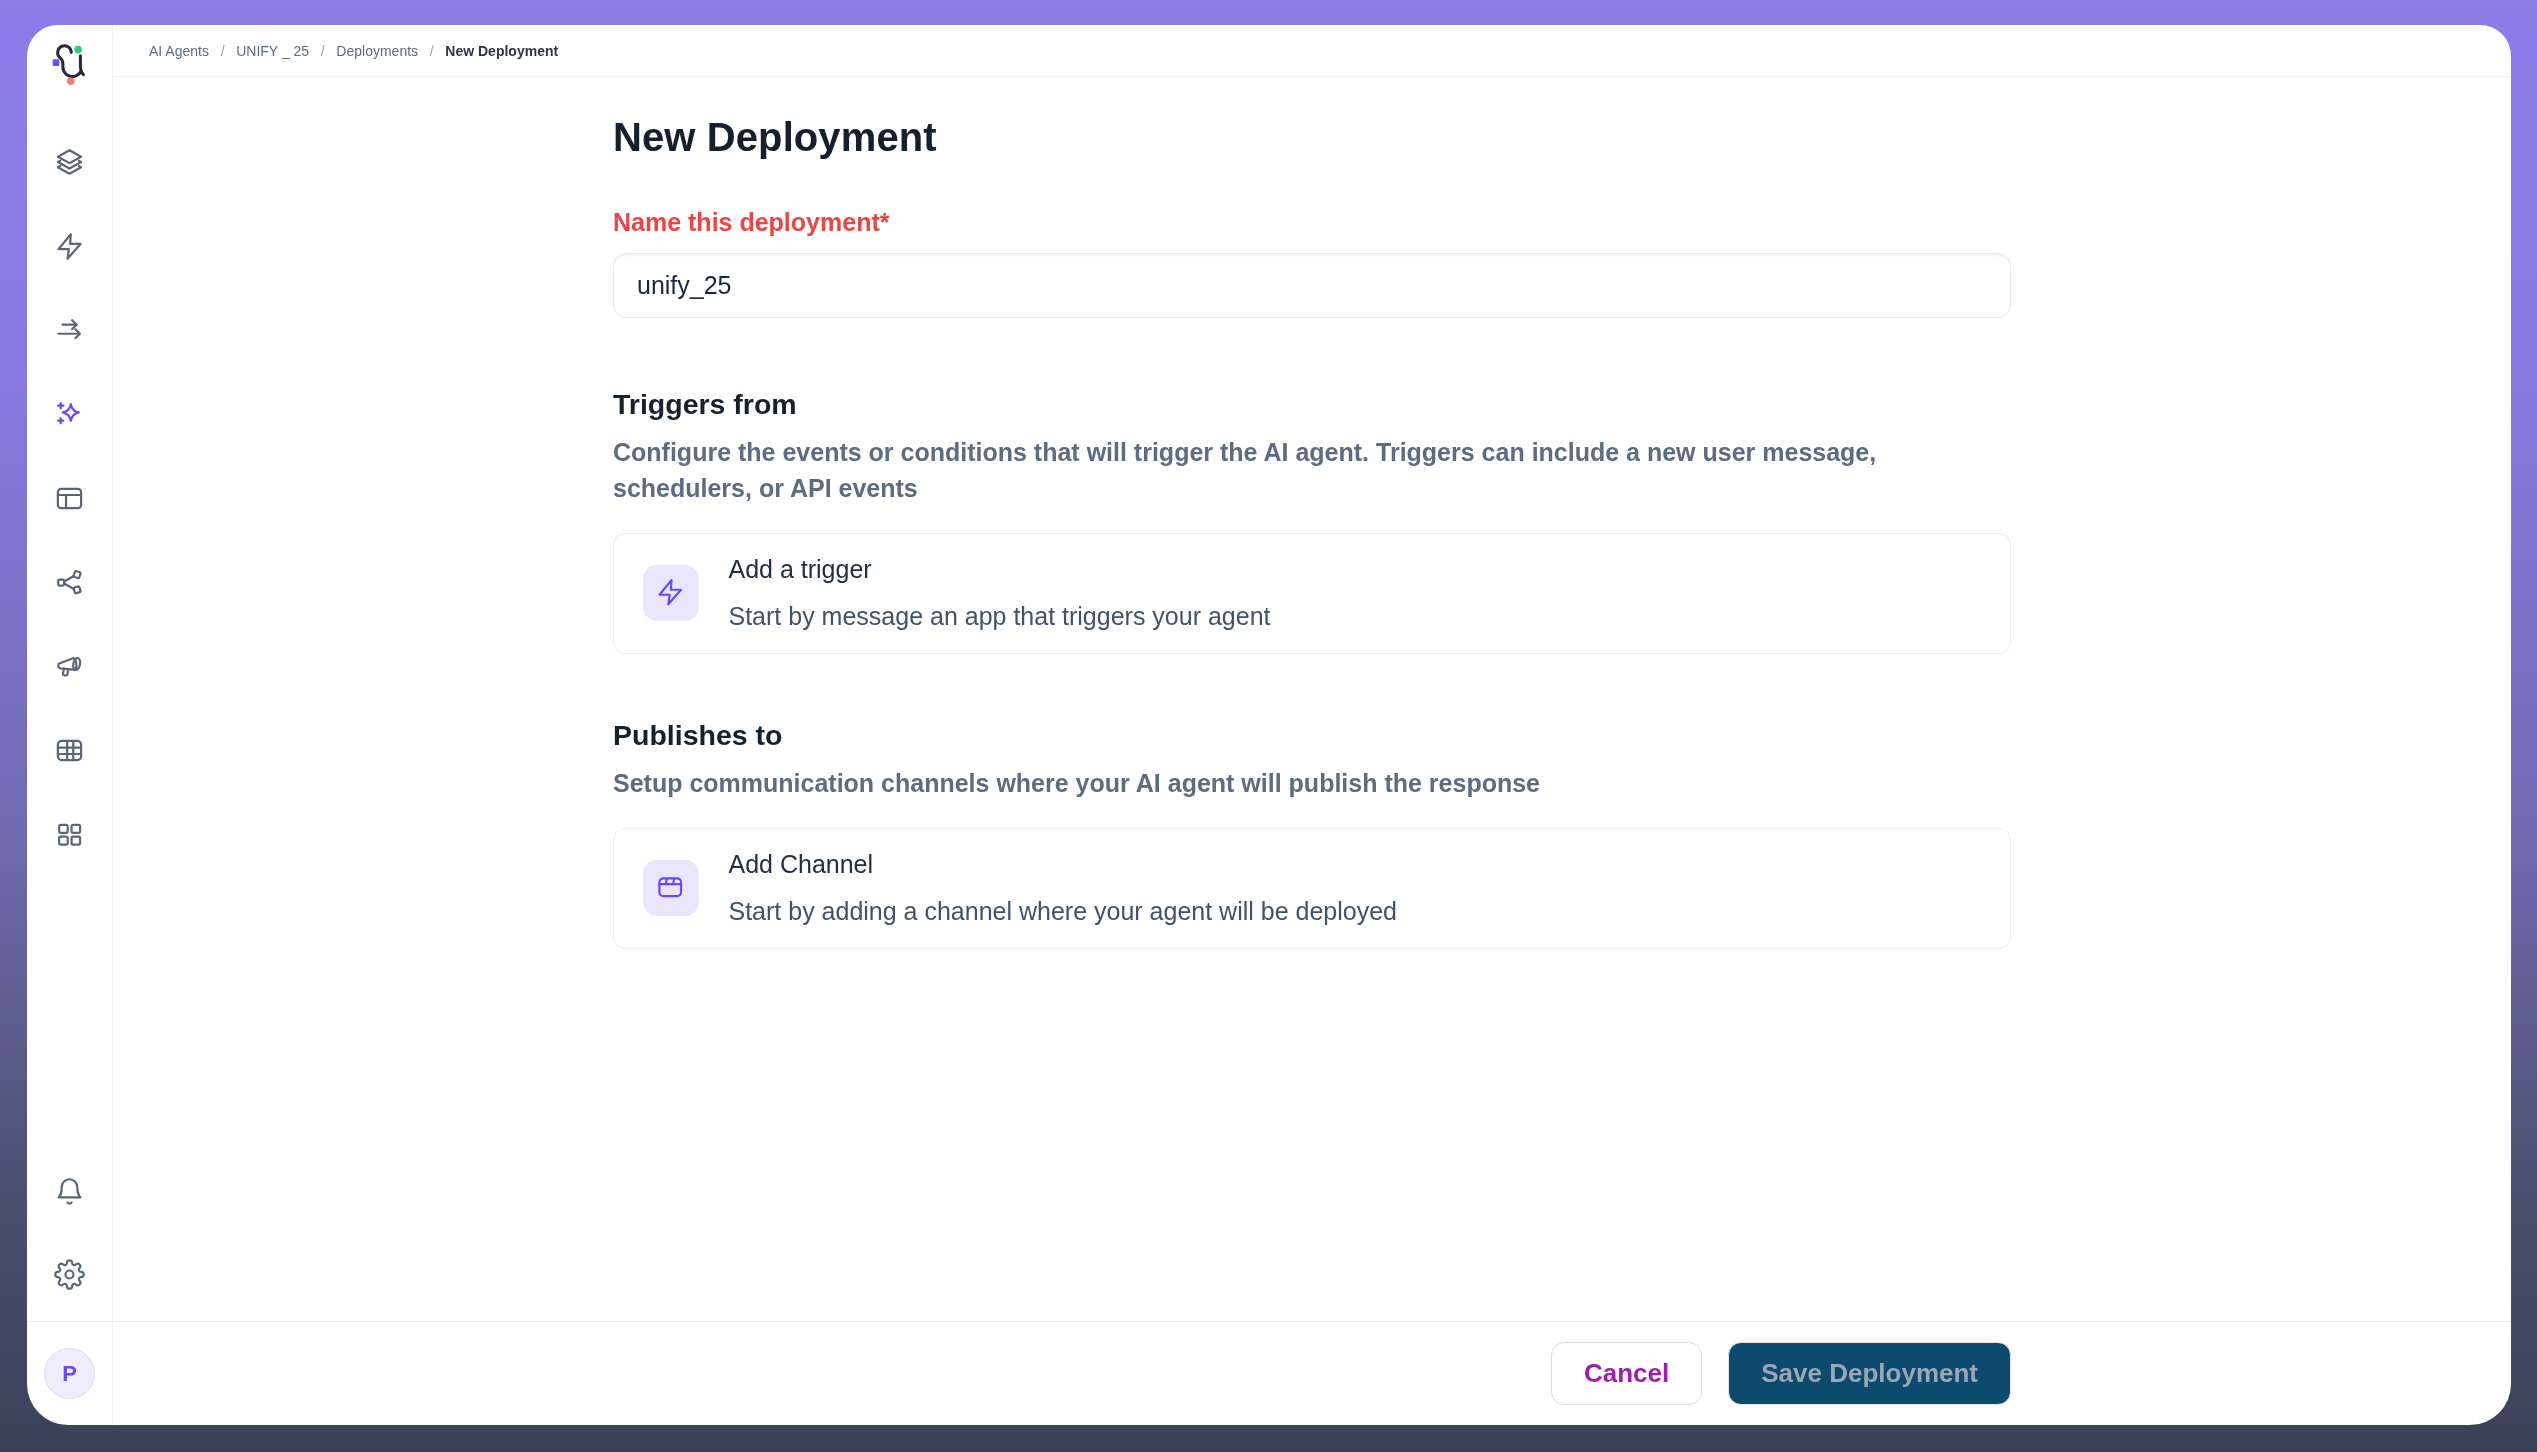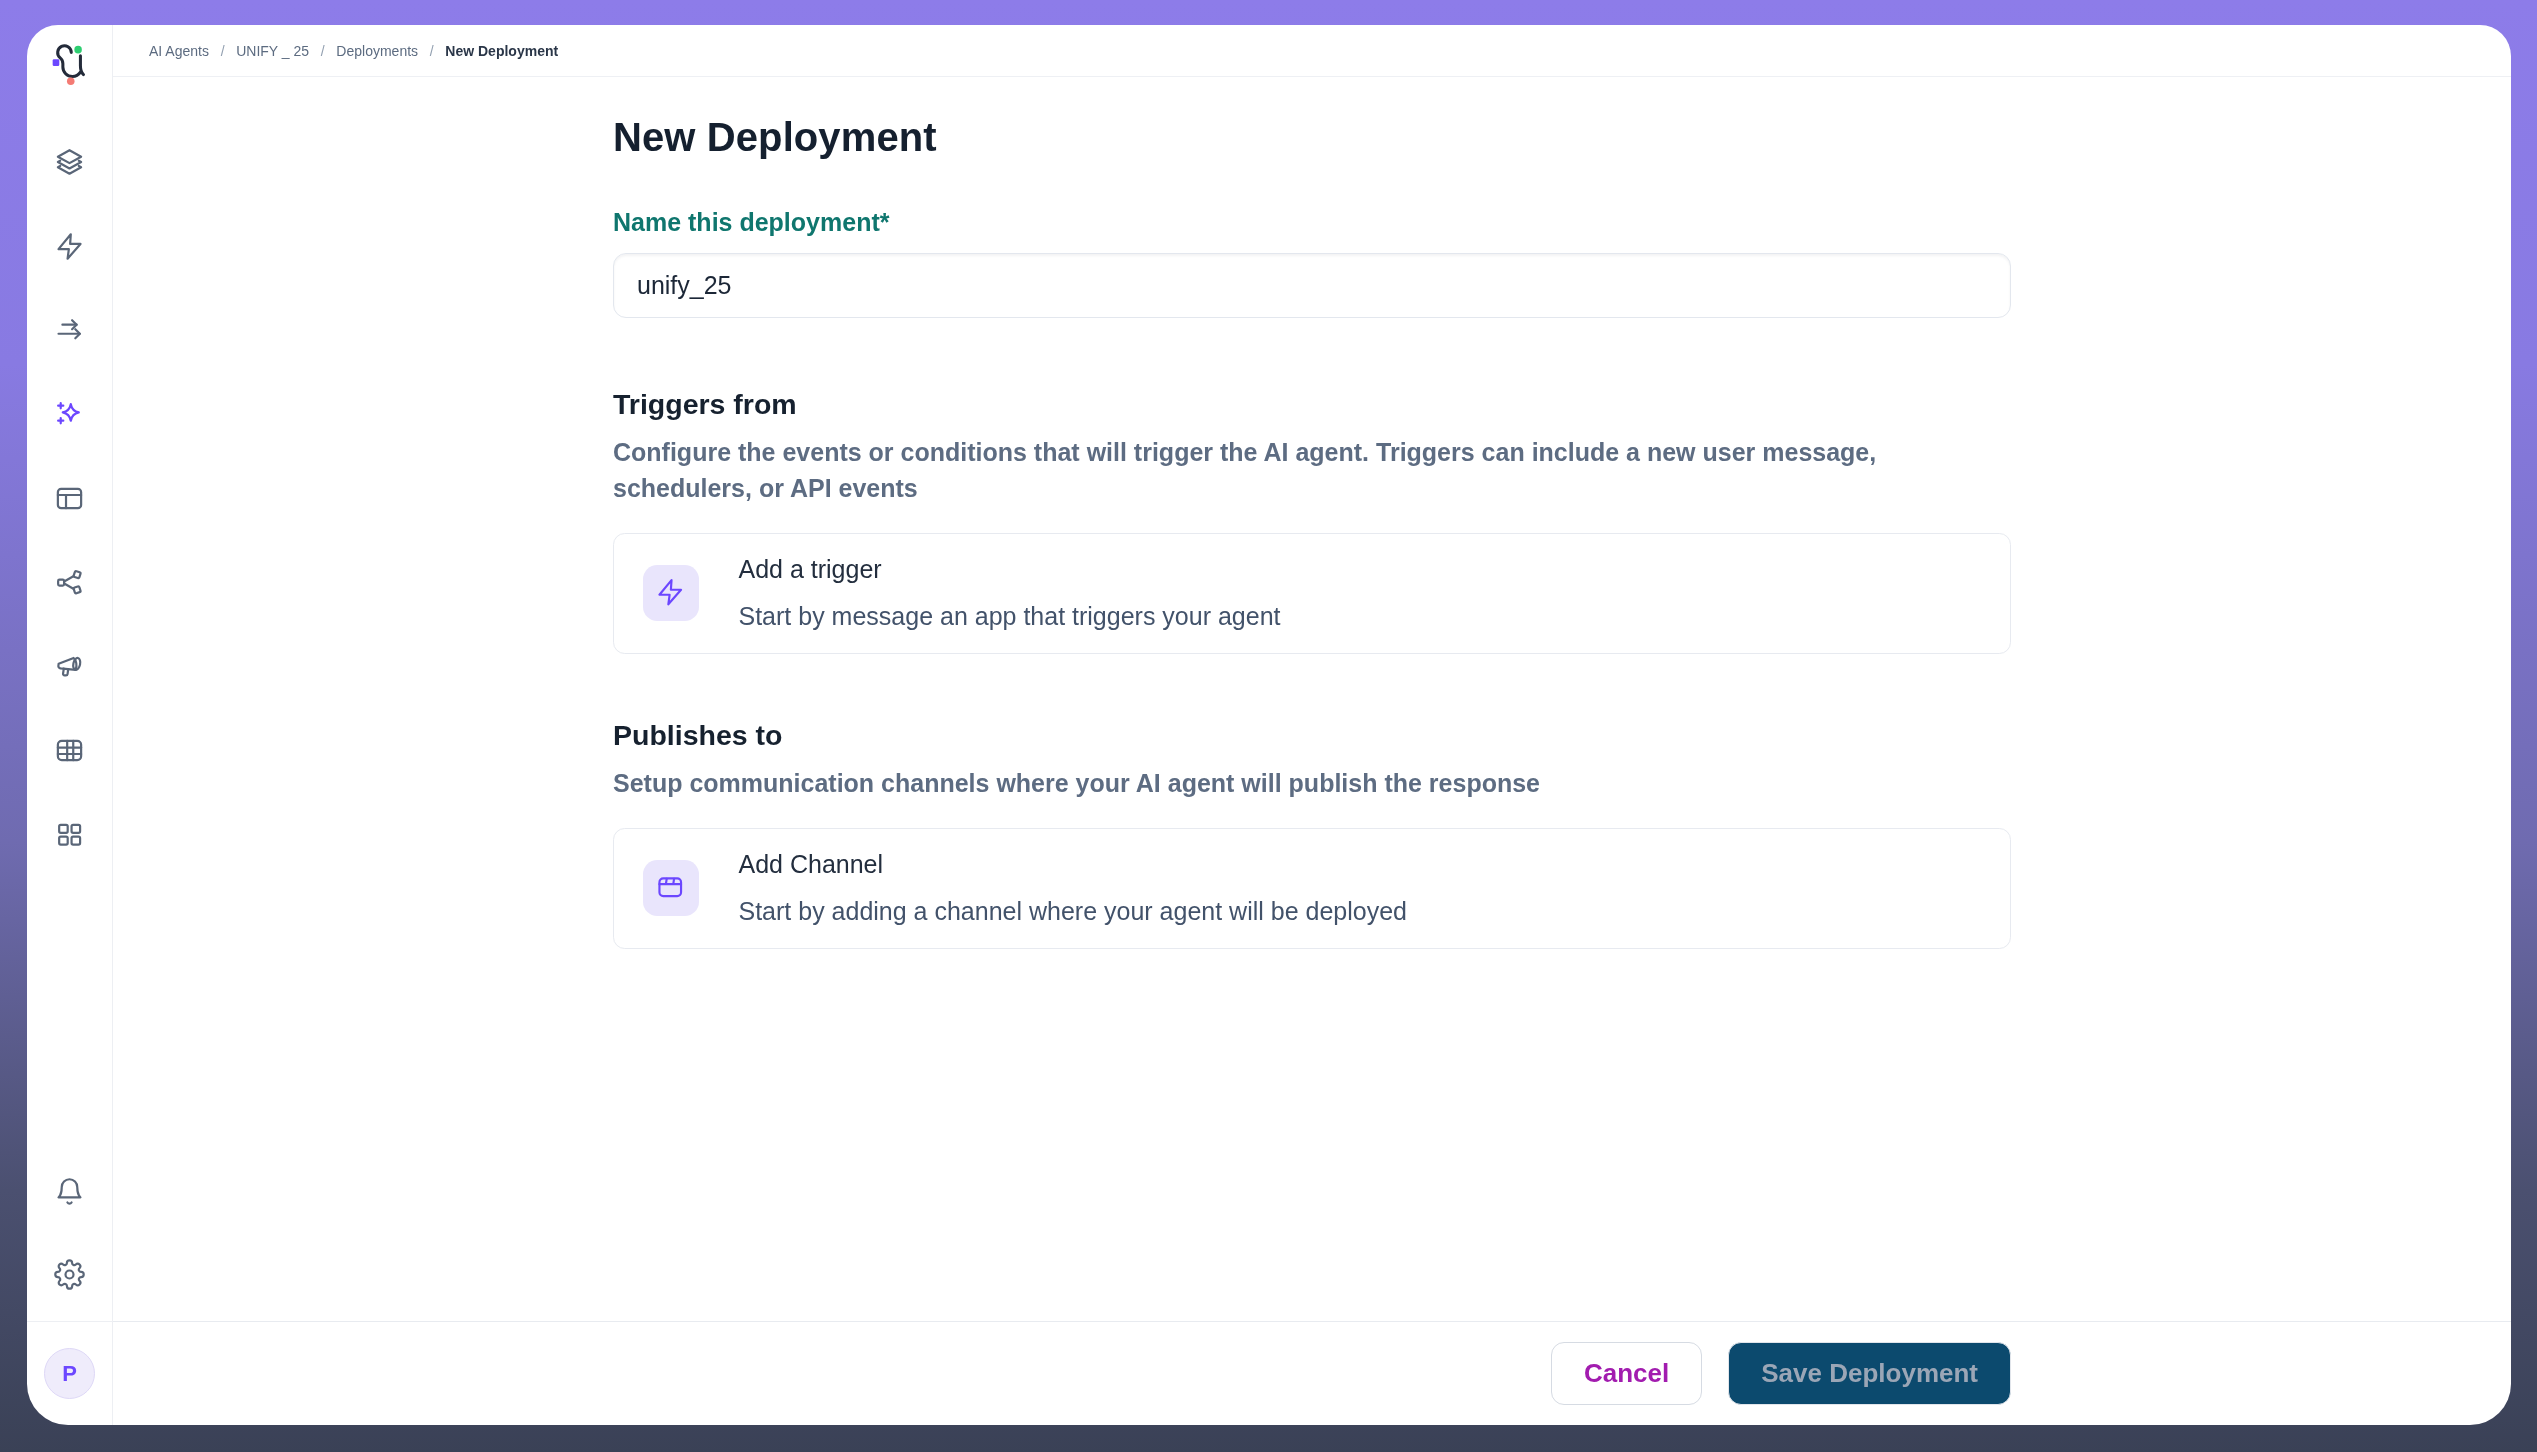--- a/index.html
+++ b/index.html
@@ -43,34 +43,34 @@
     height:52px; flex:0 0 52px; border-bottom:1.3px solid #eef0f4;
     display:flex; align-items:center; padding-left:36px; gap:11.7px;
     font-size:14px; color:#5c6b80;
   }
   .crumb { cursor:pointer; }
   .crumb-sep { color:#93a0b1; }
   .crumb-current { color:#2a3648; font-weight:700; }
   .content { flex:1; overflow:hidden; }
   .form-col { width:1398px; margin:0 auto; }
   .page-title { margin-top:38px; font-size:40px; font-weight:700; color:#15202f; letter-spacing:0.1px; }
-  .field-label { margin-top:48px; font-size:25px; font-weight:600; color:#0f766e; }
+  .field-label { margin-top:48px; font-size:25px; font-weight:600; color:#ef4444; }
   .text-input {
     margin-top:15.6px; width:100%; height:65px; border-radius:13px;
     border:1.3px solid #e3e7ee; background:#fff; padding:0 23px;
     font-family:"Liberation Sans", sans-serif; font-size:25px; color:#1c2737;
     box-shadow:inset 0 1.9px 2.6px rgba(16,24,40,0.05); outline:none;
   }
   .section-title { font-size:28.5px; font-weight:700; color:#16212f; }
   .section-desc { margin-top:13px; font-size:25px; line-height:36px; color:#5d6c82; max-width:1391px;font-weight:bold; }
   .sec-triggers { margin-top:70px; }
   .sec-publishes { margin-top:65px; }
   .add-card {
     margin-top:27px; height:121px; border:1.3px solid #e7eaf0; border-radius:11.7px;
-    display:flex; align-items:center; padding-left:28.5px; gap:40px;
+    display:flex; align-items:center; padding-left:28.5px; gap:30px;
     background:#fff; cursor:pointer;
   }
   .icon-tile {
     width:56px; height:56px; border-radius:14.3px; background:#e9e5fc;
     display:flex; align-items:center; justify-content:center; flex:0 0 56px;
   }
   .icon-tile svg { width:30.5px; height:30.5px; stroke:#6C47FF; fill:none; stroke-width:1.7; stroke-linecap:round; stroke-linejoin:round; }
   .card-title { font-size:25px; font-weight:500; color:#232e3e; }
   .card-sub { margin-top:17.5px; font-size:25px; color:#42526a; }
   

